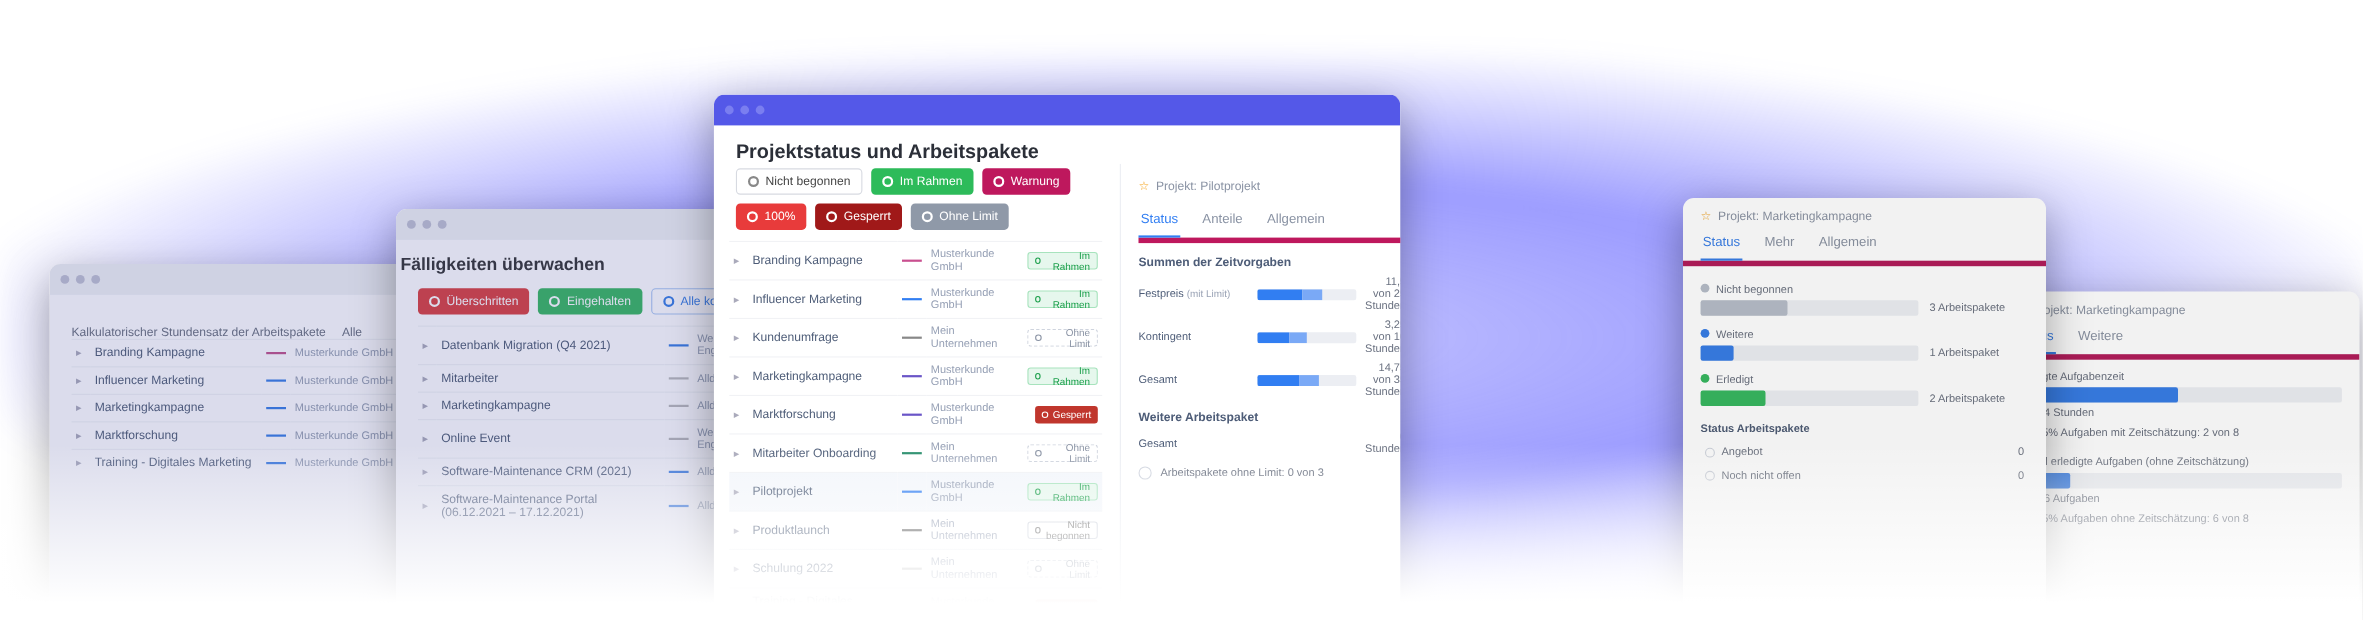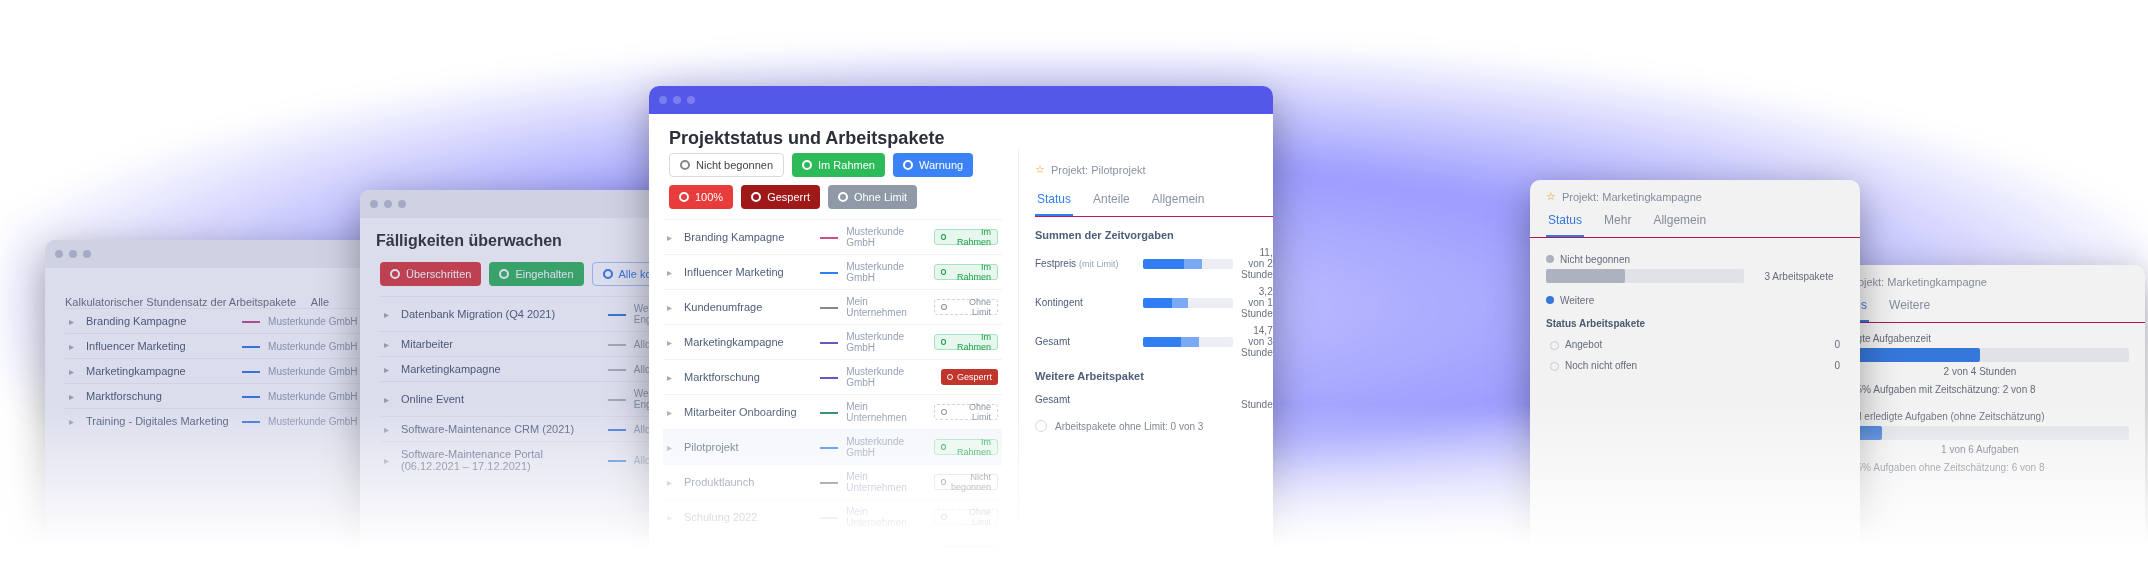--- a/index.html
+++ b/index.html
@@ -7,28 +7,28 @@
   .glow { position: absolute; inset: 50px 0 0 0; background: radial-gradient(ellipse at center, rgba(90,90,255,0.35) 0%, rgba(90,90,255,0.6) 40%, rgba(255,255,255,0) 75%); filter: blur(10px); z-index: 0; }
   .fade-bottom { position: absolute; left:0; right:0; bottom:0; height: 160px; background: linear-gradient(to bottom, rgba(255,255,255,0) 0%, #fff 90%); z-index: 9; pointer-events:none; }
 
   .win { position: absolute; background: #fff; border-radius: 10px; box-shadow: 0 12px 40px rgba(0,0,0,0.35); overflow: hidden; }
   .titlebar { height: 28px; background: #f1f2f5; display: flex; align-items: center; padding: 0 10px; gap: 6px; }
   .dot { width: 8px; height: 8px; border-radius: 50%; background: #c9c9c9; }
   .dim .titlebar .dot { background:#bfc1d4; }
   .dim { filter: saturate(0.9) brightness(0.95); }
 
   
-  .win .hdr { padding: 14px 16px 8px; font-size: 16px; font-weight: 600; color:#333; }
+  .win .hdr { padding: 14px 4px 8px; font-size: 16px; font-weight: 600; color:#333; }
   .pill-row { display:flex; gap:8px; padding: 4px 20px 10px; flex-wrap: wrap; }
   .pill { display:inline-flex; align-items:center; gap:6px; height:24px; border-radius:4px; padding:0 10px; font-size:11px; color:#fff; cursor:pointer; }
   .pill .o { width:10px; height:10px; border:2px solid currentColor; border-radius:50%; display:inline-block; }
   .pill-red   { background:#e83b3b; }
   .pill-green { background:#2dbb5a; }
   .pill-blue-outline { background:#fff; color:#317ef2; border:1px solid #a8c6f7; }
-  .pill-orange{ background:#3b82f6; }
+  .pill-orange{ background:#be185d; }
   .pill-gray  { background:#8f99a8; }
   .pill.white { background:#fff; color:#444; border:1px solid #d7dae1; }
 
   .listhead { font-size:11px; color:#6a7180; padding: 6px 20px; }
   table.list { width:100%; border-collapse: collapse; font-size:11px; color:#555; }
   table.list td { padding: 6px 4px; border-top:1px solid #f1f2f5; vertical-align: middle; }
   .chev { color:#aab; font-size:10px; padding-right:4px; }
   .name { color:#4e5d78; font-weight:500; }
   .line { display:inline-block; width:18px; border-top:2px solid; vertical-align:middle; }
   .cust { color:#96a0b5; font-size:10px; }
@@ -43,21 +43,21 @@
   .center { z-index:5; width:624px; left:649px; top:86px; height:478px; }
   .center .titlebar { background:#5458e8; }
   .center .titlebar .dot { background:#7a7ef0; }
   .center-body { display:flex; }
   .center-left { flex:0 0 370px; border-right:1px solid #eceef3; }
   .center-right { flex:1; padding: 10px 16px; }
   .center h1 { font-size:18px; font-weight:600; padding:14px 20px 0; color:#2b2f38; }
 
   .crumb { display:flex; align-items:center; gap:6px; font-size:11px; color:#8a93a4; padding:4px 0 10px; }
   .star { color:#f5a623; }
-  .tabs { display:flex; gap:18px; font-size:12px; border-bottom:1px solid #be185d; }
+  .tabs { display:flex; gap:18px; font-size:12px; border-bottom:5px solid #be185d; }
   .tab { padding:6px 2px 8px; color:#8a93a4; cursor:pointer; }
   .tab.active { color:#317ef2; border-bottom:2px solid #317ef2; font-weight:500; }
 
   .sec-title { font-size:11px; color:#4e5d78; font-weight:600; margin:12px 0 6px; }
   .metric-row { display:flex; align-items:center; font-size:10px; color:#4e5d78; margin:6px 0; gap:8px; }
   .metric-row .lbl { width:100px; }
   .metric-row .sub { font-size:9px; color:#9aa3b5; }
   .bar { flex:0 0 90px; height:10px; background:#eceef3; border-radius:2px; overflow:hidden; display:flex; }
   .bar .fill { background:#317ef2; }
   .bar .fill2 { background:#7aa9f6; }
@@ -67,21 +67,21 @@
 
   
   .right1 { z-index:3; width:330px; left:1530px; top:180px; height:384px; }
   .right2 { z-index:2; width:330px; left:1815px; top:265px; height:300px; }
   .status-dot { width:8px; height:8px; border-radius:50%; display:inline-block; margin-right:6px; }
   .sd-gray{background:#b5bdc9;}
   .sd-blue{background:#317ef2;}
   .sd-green{background:#2dbb5a;}
   .mini-bar { height:14px; background:#eceef3; border-radius:2px; margin:4px 0; position:relative; }
   .mini-bar .f { position:absolute; top:0; left:0; bottom:0; background:#317ef2; border-radius:2px; }
-  .count { font-size:10px; color:#6a7180; text-align:center; }
+  .count { font-size:10px; color:#6a7180; text-align:left; }
 
   
   .leftA { z-index:3; width:380px; left:360px; top:190px; height:374px; }
   .leftB { z-index:1; width:340px; left:45px; top:240px; height:324px; }
   .leftB .overlay-div,.leftA .overlay-div { position:absolute; inset:0; background:rgba(90,100,220,0.15); }
   .row-pad { padding: 0 20px; }
 
   .pie { width:14px; height:14px; border-radius:50%; background:conic-gradient(#317ef2 0 90deg,#e7e9ef 90deg 360deg); display:inline-block; vertical-align:middle; margin-right:6px; }
   .pie.p75 { background:conic-gradient(#317ef2 0 270deg,#e7e9ef 270deg 360deg); }
 
@@ -242,20 +242,35 @@
         <div class="small" style="margin-top:8px;"><span class="status-dot sd-gray"></span><span>Nicht begonnen</span></div>
     <div style="display:flex;align-items:center;gap:10px;">
       <div class="mini-bar" style="flex:1">
             <div class="f" style="width:40%;background:#b5bdc9"></div>
           </div>
       <div class="count" style="width:90px">3 Arbeitspakete</div>
     </div>
       </div>
       <div>
         <div class="small" style="margin-top:8px;"><span class="status-dot sd-blue"></span><span>Weitere</span></div>
+    <div style="display:flex;align-items:center;gap:10px;">
+      <div class="mini-bar" style="flex:1">
+            <div class="f" style="width:15%;background:#317ef2"></div>
+          </div>
+      <div class="count" style="width:90px">1 Arbeitspaket</div>
+    </div>
+      </div>
+      <div>
+        <div class="small" style="margin-top:8px;"><span class="status-dot sd-green"></span><span>Erledigt</span></div>
+    <div style="display:flex;align-items:center;gap:10px;">
+      <div class="mini-bar" style="flex:1">
+            <div class="f" style="width:30%;background:#2dbb5a"></div>
+          </div>
+      <div class="count" style="width:90px">2 Arbeitspakete</div>
+    </div>
       </div>
     </div>
   <div style="padding:0 16px;">
     <div class="small" style="font-weight:600;color:#4e5d78;margin-top:4px;">Status Arbeitspakete</div>
     <table class="tbl2 small" style="width:100%;margin-top:4px;">
       <tbody id="r1-r2">
           <tr>
             <td><span class="chk" style="width:9px;height:9px;vertical-align:middle;margin-right:6px;"></span>Angebot</td>
             <td style="text-align:right">0</td>
           </tr>

